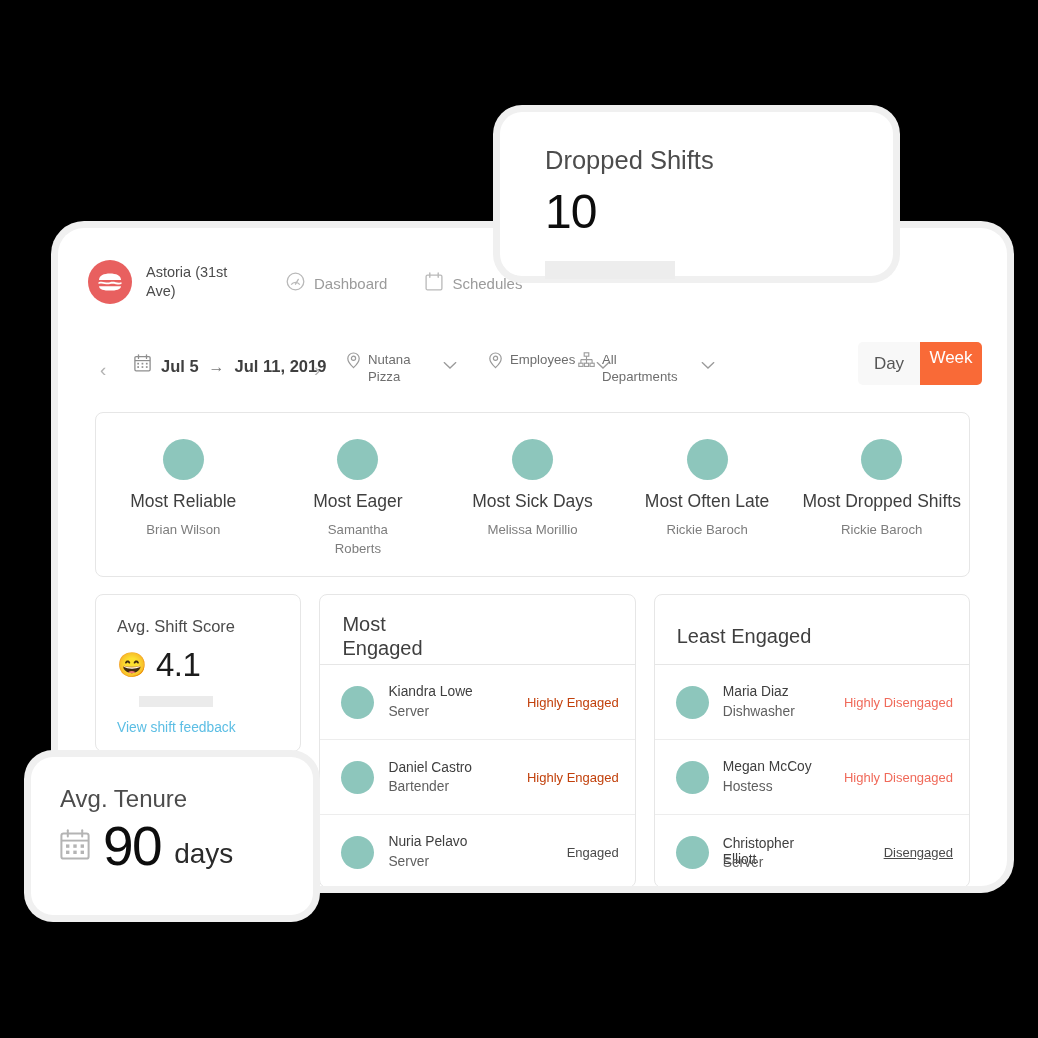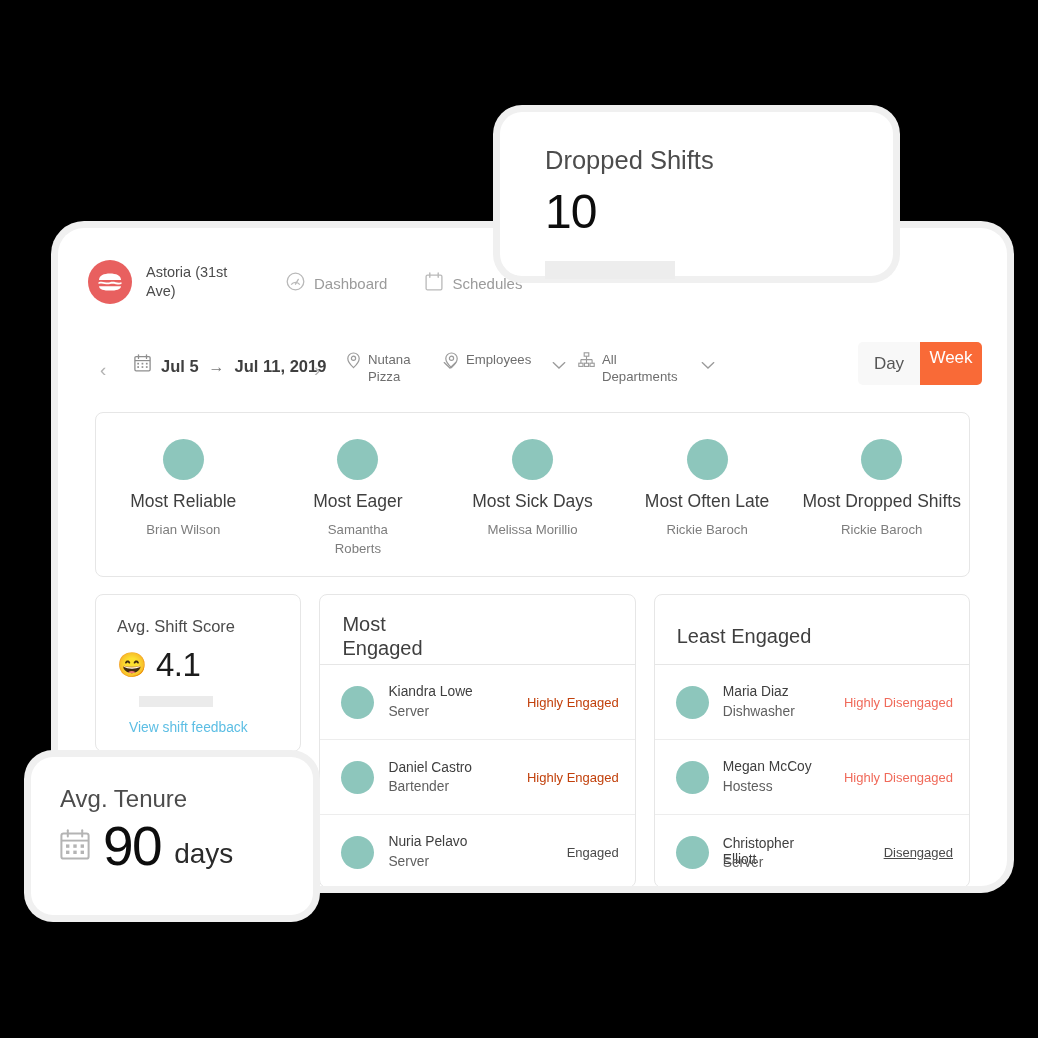--- a/index.html
+++ b/index.html
@@ -128,21 +128,21 @@
     font-size: 13.2px;
     color: #6e6e6e;
     line-height: 1.25;
   }
   .filter .chev {
     margin-left: 14px;
     margin-top: 4px;
   }
   #filter-location { left: 288px; width: 130px; }
   #filter-location .ftext { width: 54px; }
-  #filter-employees { left: 386px; text-align: center; }
+  #filter-employees { left: 430px; text-align: center; }
   #filter-departments { left: 520px; }
   #filter-departments .ftext { width: 78px; }
 
   .seg-control {
     position: absolute;
     right: 25px;
     top: 16px;
     width: 124px;
     height: 43px;
     display: flex;
@@ -259,21 +259,20 @@
     width: 74px;
     height: 11px;
     background: #ebebeb;
     margin-left: 22px;
     margin-bottom: 13px;
   }
   .ss-link {
     font-size: 13.8px;
     color: #5cbee4;
     cursor: pointer;
-    margin-left: 12px;
   }
 
   
   #card-most-engaged { width: 319px; height: 294px; }
   #card-least-engaged { width: 319px; height: 294px; }
 
   .eng-head {
     height: 70px;
     border-bottom: 1px solid #e6e6e6;
     padding: 14px 0 0 22px;

